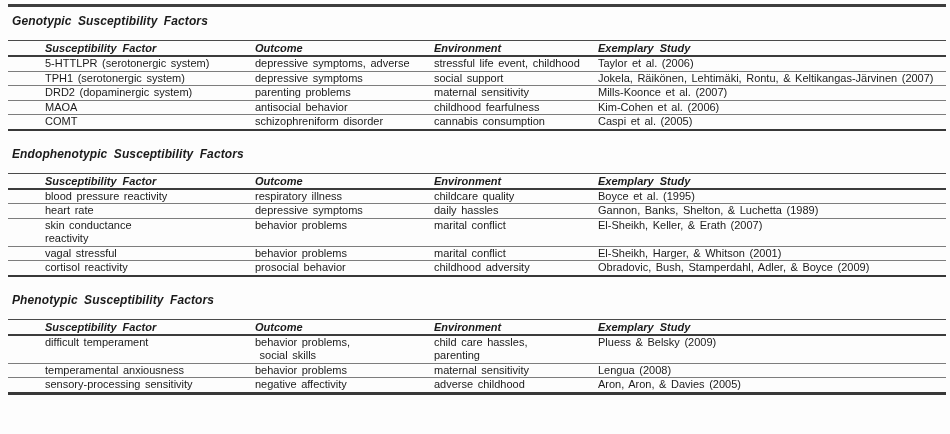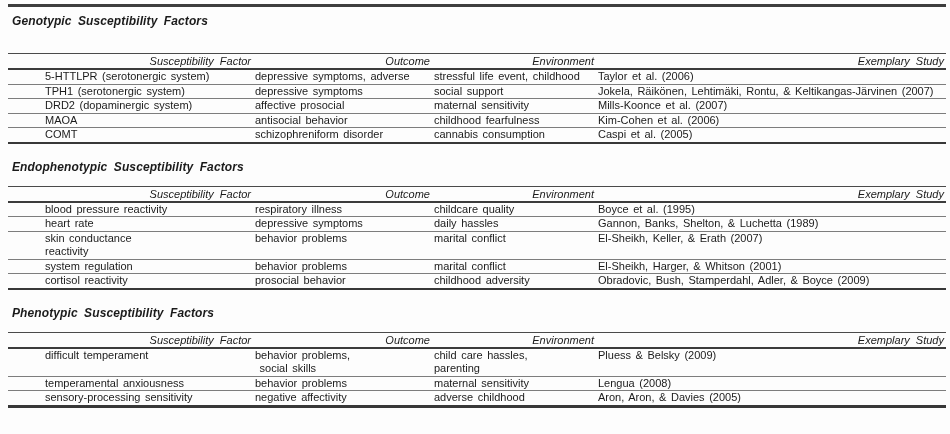--- a/index.html
+++ b/index.html
@@ -26,38 +26,38 @@
     font-size: 12px;
     font-weight: bold;
     font-style: italic;
     line-height: 14px;
     margin: 16px 0 12px 12px;
     word-spacing: 3px;
     letter-spacing: 0.1px;
   }
   .factor-section:first-child .section-heading {
     margin-top: 7px;
-    margin-bottom: 25px;
+    margin-bottom: 12px;
   }
 
   table.factor-table {
     border-collapse: collapse;
     table-layout: fixed;
     width: 938px;
     margin-left: 8px;
     border-top: 1px solid #4a4a4a;
     border-bottom: 2px solid #383838;
   }
   table.factor-table.final-table {
     border-bottom: 3px solid #383838;
   }
   .factor-table th {
-    text-align: right;
+    text-align: left;
     font-size: 11px;
-    font-weight: normal;
+    font-weight: bold;
     font-style: italic;
     height: 13px;
     line-height: 13px;
     padding: 1px 2px 0 2px;
     border-bottom: 2px solid #3c3c3c;
     word-spacing: 3px;
     overflow: hidden;
   }
   .factor-table td {
     font-size: 11px;
@@ -104,21 +104,21 @@
               <td class="c4">Taylor et al. (2006)</td>
             </tr>
             <tr>
               <td class="c1">TPH1 (serotonergic system)</td>
               <td class="c2">depressive symptoms</td>
               <td class="c3">social support</td>
               <td class="c4">Jokela, Räikönen, Lehtimäki, Rontu, &amp; Keltikangas-Järvinen (2007)</td>
             </tr>
             <tr>
               <td class="c1">DRD2 (dopaminergic system)</td>
-              <td class="c2">affective prosocial</td>
+              <td class="c2">parenting problems</td>
               <td class="c3">maternal sensitivity</td>
               <td class="c4">Mills-Koonce et al. (2007)</td>
             </tr>
             <tr>
               <td class="c1">MAOA</td>
               <td class="c2">antisocial behavior</td>
               <td class="c3">childhood fearfulness</td>
               <td class="c4">Kim-Cohen et al. (2006)</td>
             </tr>
             <tr>
@@ -162,21 +162,21 @@
               <td class="c4">Gannon, Banks, Shelton, &amp; Luchetta (1989)</td>
             </tr>
             <tr>
               <td class="c1">skin conductance
 reactivity</td>
               <td class="c2">behavior problems</td>
               <td class="c3">marital conflict</td>
               <td class="c4">El-Sheikh, Keller, &amp; Erath (2007)</td>
             </tr>
             <tr>
-              <td class="c1">system regulation</td>
+              <td class="c1">vagal stressful</td>
               <td class="c2">behavior problems</td>
               <td class="c3">marital conflict</td>
               <td class="c4">El-Sheikh, Harger, &amp; Whitson (2001)</td>
             </tr>
             <tr>
               <td class="c1">cortisol reactivity</td>
               <td class="c2">prosocial behavior</td>
               <td class="c3">childhood adversity</td>
               <td class="c4">Obradovic, Bush, Stamperdahl, Adler, &amp; Boyce (2009)</td>
             </tr>

